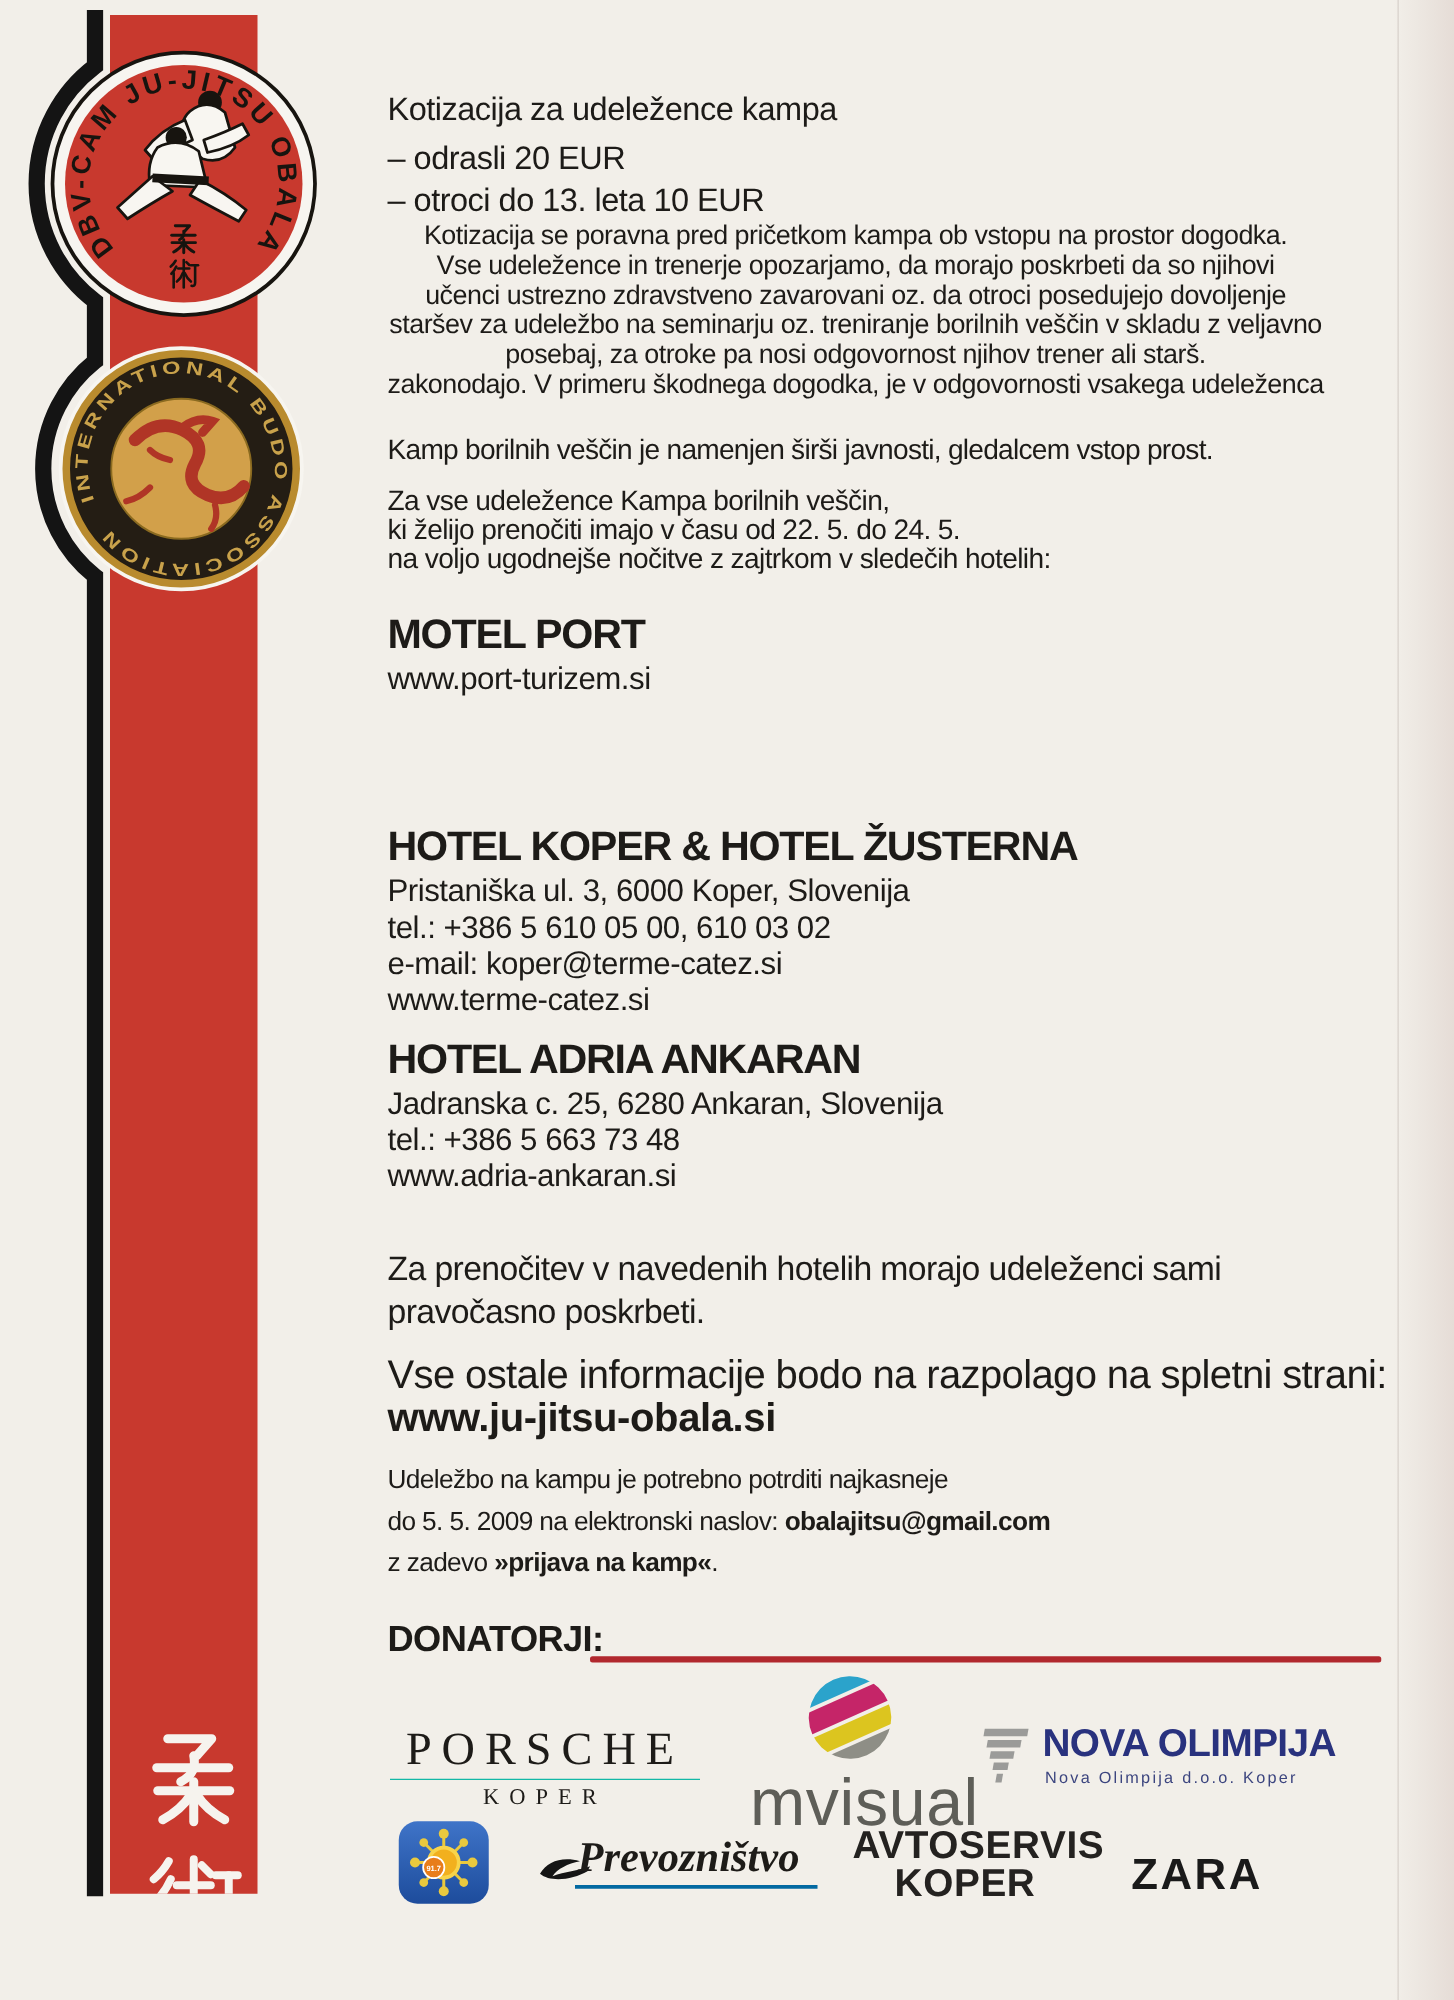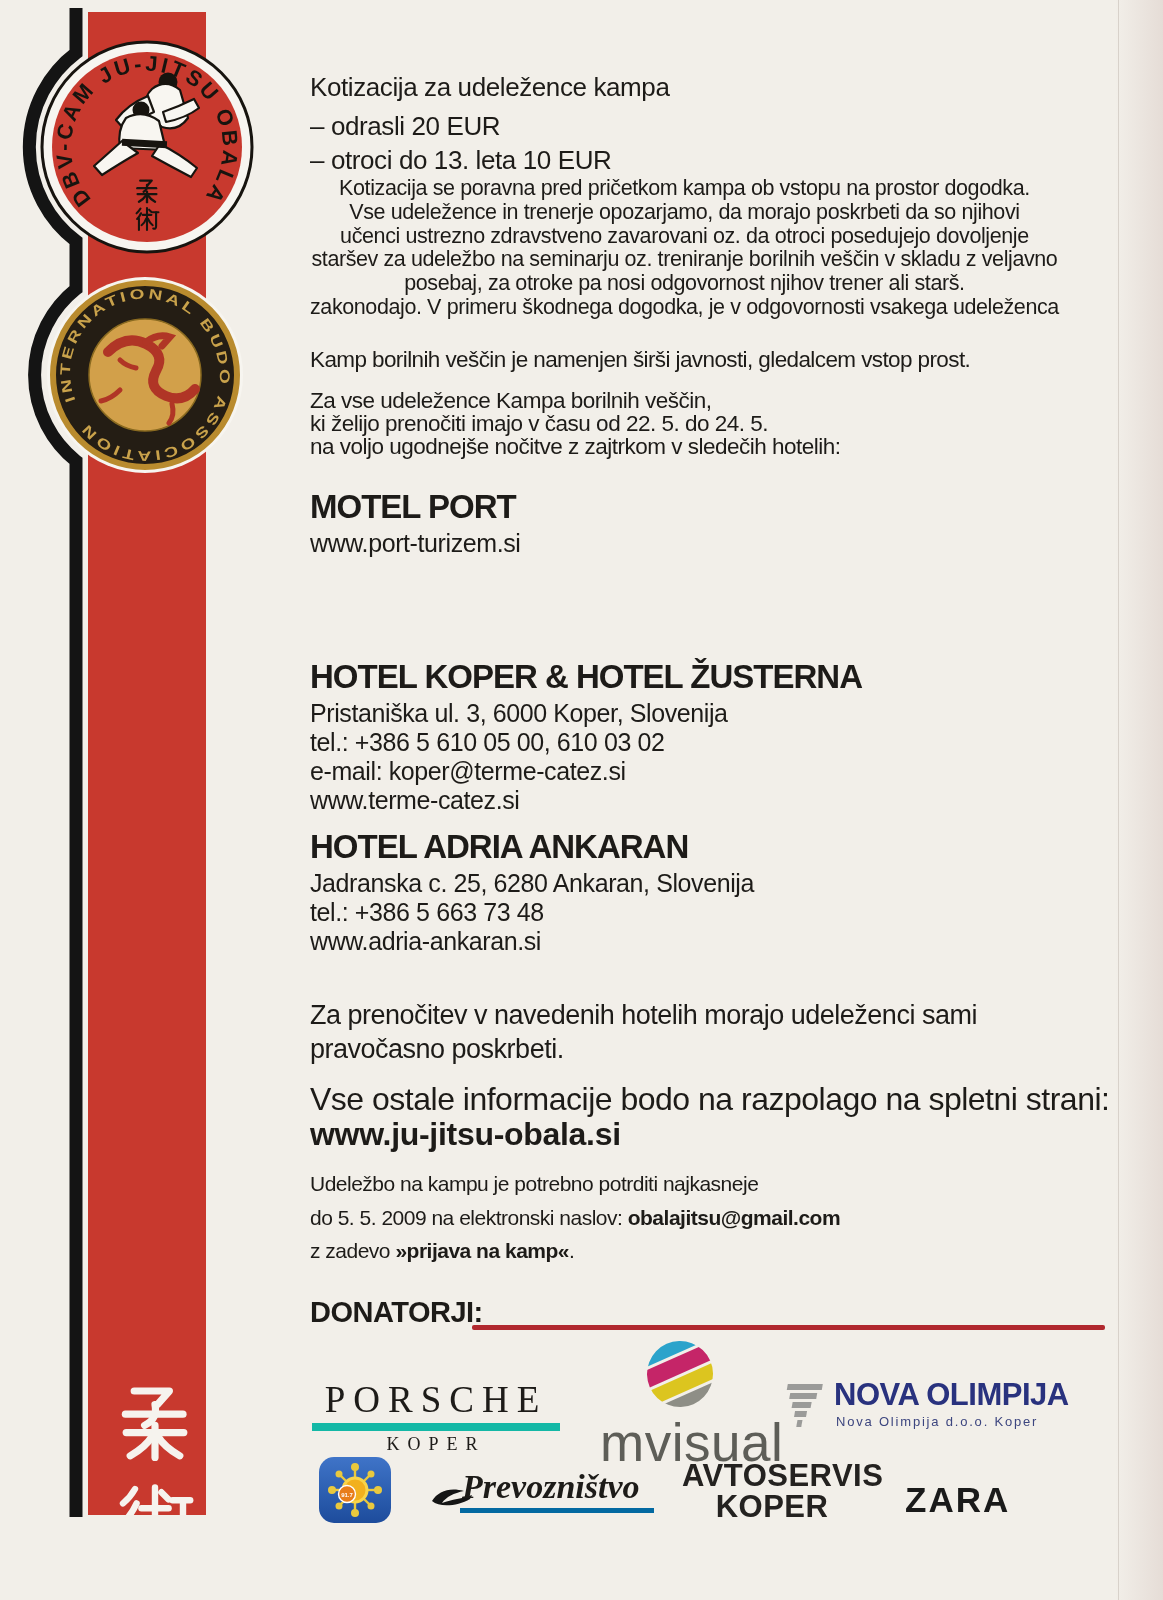--- a/index.html
+++ b/index.html
@@ -25,33 +25,33 @@
   .hotel1{top:490px;} .hotel2{top:660px;} .hotel3{top:830px;}
   .booking{top:998px;font-size:27px;line-height:34px;letter-spacing:-0.5px;}
   .webinfo{top:1082px;font-size:32px;line-height:35px;letter-spacing:-0.5px;}
   .webinfo b{letter-spacing:-0.3px;}
   .registration{top:1167px;font-size:21px;line-height:33.5px;letter-spacing:-0.5px;}
   .don-title{top:1296px;font-size:29px;font-weight:bold;letter-spacing:-0.5px;}
   .don-line{top:1325px;left:472px;width:633px;height:4.5px;border-radius:2px;}
   
   .porsche{left:312px;top:1378px;width:248px;text-align:center;}
   .porsche .p-name{font-family:"Liberation Serif","DejaVu Serif",serif;font-size:37px;letter-spacing:8px;
-    border-bottom:8px solid #14b8a6;padding-bottom:2px;}
+    border-bottom:1px solid #14b8a6;padding-bottom:2px;}
   .porsche .p-sub{font-family:"Liberation Serif","DejaVu Serif",serif;font-size:18px;letter-spacing:8px;margin-top:3px;}
   .mvisual{left:600px;top:1338px;width:160px;text-align:center;}
   .mvisual .m-name{font-size:53px;color:#5e5e58;letter-spacing:0.5px;margin-top:2px;}
   .nova{left:780px;top:1380px;}
-  .nova-row{display:flex;align-items:flex-end;}
+  .nova-row{display:flex;align-items:center;}
   .nova-text{margin-left:10px;}
   .nova .n-name{font-size:31px;font-weight:bold;color:#29327e;letter-spacing:-0.5px;line-height:30px;}
   .nova .n-sub{font-size:13px;letter-spacing:1.8px;color:#3c457f;margin-top:4px;margin-left:2px;}
   .radio{left:318px;top:1456px;}
   .prevoz{left:430px;top:1468px;display:flex;align-items:flex-end;}
   .prevoz .pv-name{font-family:"Liberation Serif","DejaVu Serif",serif;font-style:italic;font-weight:bold;
-    font-size:34px;border-bottom:5px solid #0369a1;padding:0 14px 2px 2px;margin-left:-14px;}
+    font-size:34px;border-bottom:3px solid #0369a1;padding:0 14px 2px 2px;margin-left:-14px;}
   .avtoservis{left:682px;top:1460px;width:180px;text-align:center;font-weight:bold;
     font-size:31px;line-height:31px;letter-spacing:0.5px;color:#242220;}
   .zara{left:905px;top:1480px;font-weight:bold;font-size:35px;letter-spacing:2px;color:#1a1a1a;}
   
   .scan-edge{right:0;top:0;width:48px;height:1600px;
     background:linear-gradient(to right,rgba(214,200,192,0) 0%,rgba(214,198,192,0.45) 100%);}
   .scan-line{left:1118px;top:0;width:1px;height:1600px;background:rgba(170,158,150,0.35);}
 </style>
 </head>
 <body>

